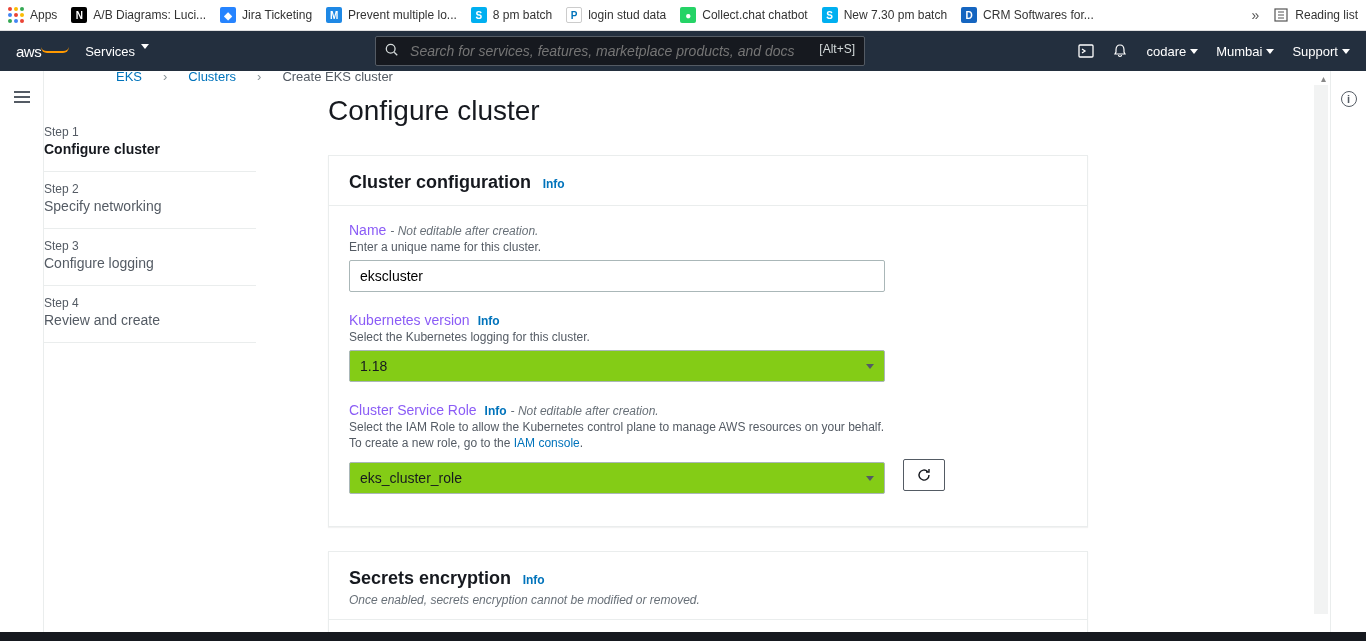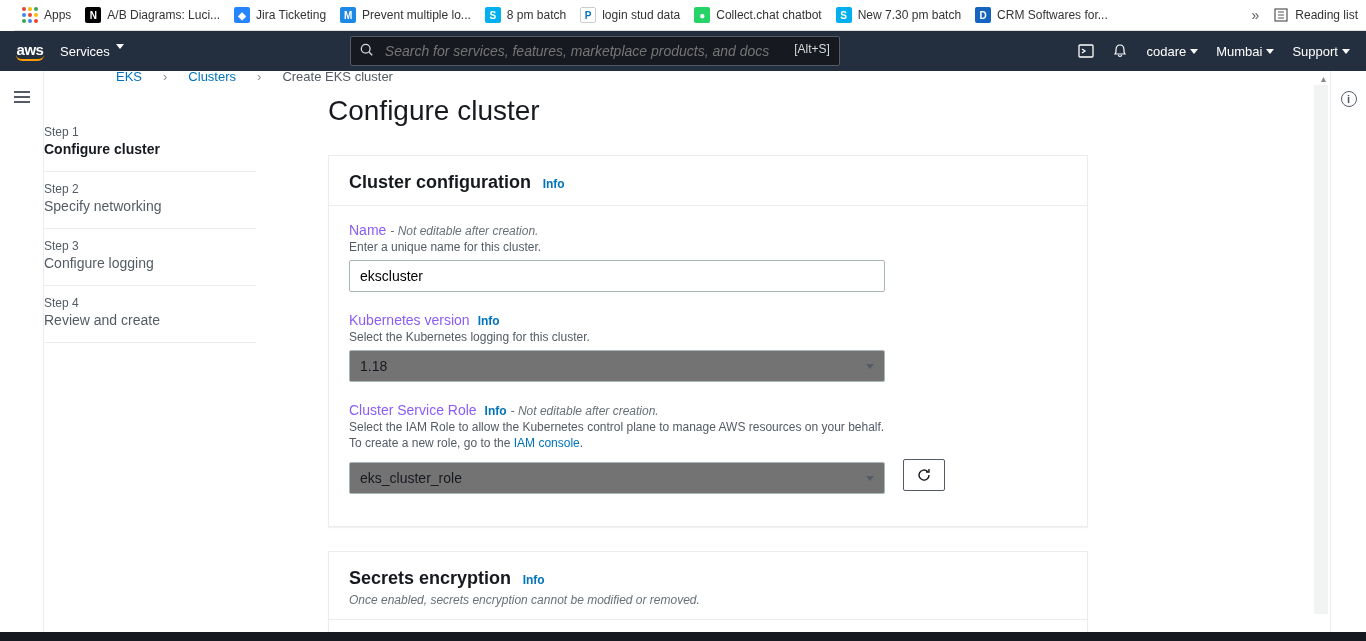--- a/index.html
+++ b/index.html
@@ -1,28 +1,28 @@
 <!DOCTYPE html>
 <html><head>
 <meta charset="utf-8">
 <style>
 * { margin: 0; padding: 0; box-sizing: border-box; font-family: "Amazon Ember", "Helvetica Neue", Arial, sans-serif; }
 body { width: 1366px; height: 641px; overflow: hidden; background: #fff; font-size: 13px; color: #16191f; }
 
 
-.bookmarks-bar { height: 31px; display: flex; align-items: center; padding: 0 8px; background: #fff; border-bottom: 1px solid #e0e0e0; gap: 14px; margin-left: 14px; }
+.bookmarks-bar { height: 31px; display: flex; align-items: center; padding: 0 8px; background: #fff; border-bottom: 1px solid #e0e0e0; gap: 14px; }
 .bookmarks-bar .bm { display: flex; align-items: center; gap: 6px; font-size: 12px; color: #333; white-space: nowrap; cursor: pointer; }
 .bookmarks-bar .bm .ficon { width: 16px; height: 16px; border-radius: 2px; display: inline-flex; align-items: center; justify-content: center; font-size: 10px; font-weight: bold; color: #fff; }
 .bookmarks-bar .spacer { flex: 1; }
 .apps-icon { width:16px; height:16px; display:grid; grid-template-columns:repeat(3,4px); grid-template-rows:repeat(3,4px); gap:2px; }
 .apps-icon span { width:4px; height:4px; border-radius:50%; }
 
 
 .aws-nav { height: 40px; background: #232f3e; display: flex; align-items: center; padding: 0 16px; gap: 16px; color: #fff; }
-.aws-logo { font-weight: bold; font-size: 15px; letter-spacing: -0.5px; display:flex; flex-direction:column; align-items:center; line-height:1; }
+.aws-logo { font-weight: normal; font-size: 15px; letter-spacing: -0.5px; display:flex; align-items:center; line-height:1; }
 .aws-logo .underline { width: 28px; height: 6px; border-bottom: 2px solid #ff9900; border-radius: 0 0 10px 10px; margin-top:-2px;}
 .services-btn { display: flex; gap: 6px; font-size: 13px; cursor: pointer; }
 .searchwrap { flex: 0 0 490px; position: relative; margin-left: 210px; }
 .searchbox { width: 100%; height: 30px; background: #16191f; border: 1px solid #545b64; border-radius: 2px; color: #aab7b8; padding: 0 70px 0 34px; font-size: 14px; font-style: italic; }
 .searchwrap .sicon { position: absolute; left: 10px; top: 7px; color: #d5dbdb; }
 .searchwrap .shortcut { position: absolute; right: 10px; top: 6px; color: #d5dbdb; font-size: 12px; font-style: normal; }
 .aws-nav .right { margin-left: auto; display: flex; align-items: center; gap: 18px; font-size: 13px; }
 .aws-nav .right .item { display: flex; align-items: center; gap: 4px; cursor: pointer; }
 .tri-down { width:0; height:0; border-left:4px solid transparent; border-right:4px solid transparent; border-top:5px solid currentColor; display:inline-block; }
 
@@ -56,21 +56,21 @@
 
 .field { margin-bottom: 20px; }
 .field:last-child { margin-bottom: 12px; }
 .field-row { display: flex; align-items: baseline; }
 .field-label { font-size: 14px; font-weight: 400; color: #8b5cf6; }
 .field-note-inline { font-size: 12px; color: #687078; font-style: italic; margin-left: 4px; }
 .field-desc { font-size: 12px; color: #545b64; margin-top: 2px; }
 .field-desc a { color: #0073bb; text-decoration: none; }
 
 .input { width: 536px; height: 32px; border: 1px solid #aab7b8; border-radius: 2px; padding: 0 10px; font-size: 14px; margin-top: 6px; }
-.select { width: 536px; height: 32px; border: 1px solid #aab7b8; border-radius: 2px; padding: 0 10px; font-size: 14px; margin-top: 6px; display: flex; align-items: center; justify-content: space-between; background: #737373; cursor:pointer; }
+.select { width: 536px; height: 32px; border: 1px solid #aab7b8; border-radius: 2px; padding: 0 10px; font-size: 14px; margin-top: 6px; display: flex; align-items: center; justify-content: space-between; background: #84cc16; cursor:pointer; }
 .select .tri-down { color: #545b64; }
 
 .role-row { display: flex; align-items: center; gap: 18px; margin-top: 6px; }
 .refresh-btn { width: 42px; height: 32px; border: 1px solid #545b64; border-radius: 2px; background: #fff; display: flex; align-items: center; justify-content: center; cursor:pointer; }
 
 .toggle-row { display: flex; gap: 14px; padding: 16px 20px 20px 20px; }
 .toggle { width: 28px; height: 16px; border-radius: 8px; background: #adb5bd; position: relative; flex-shrink:0; margin-top:1px; cursor:pointer;}
 .toggle .knob { width: 12px; height: 12px; background: #fff; border-radius: 50%; position: absolute; top: 2px; left: 2px; }
 .toggle-text .t1 { font-size: 14px; color:#16191f; }
 

